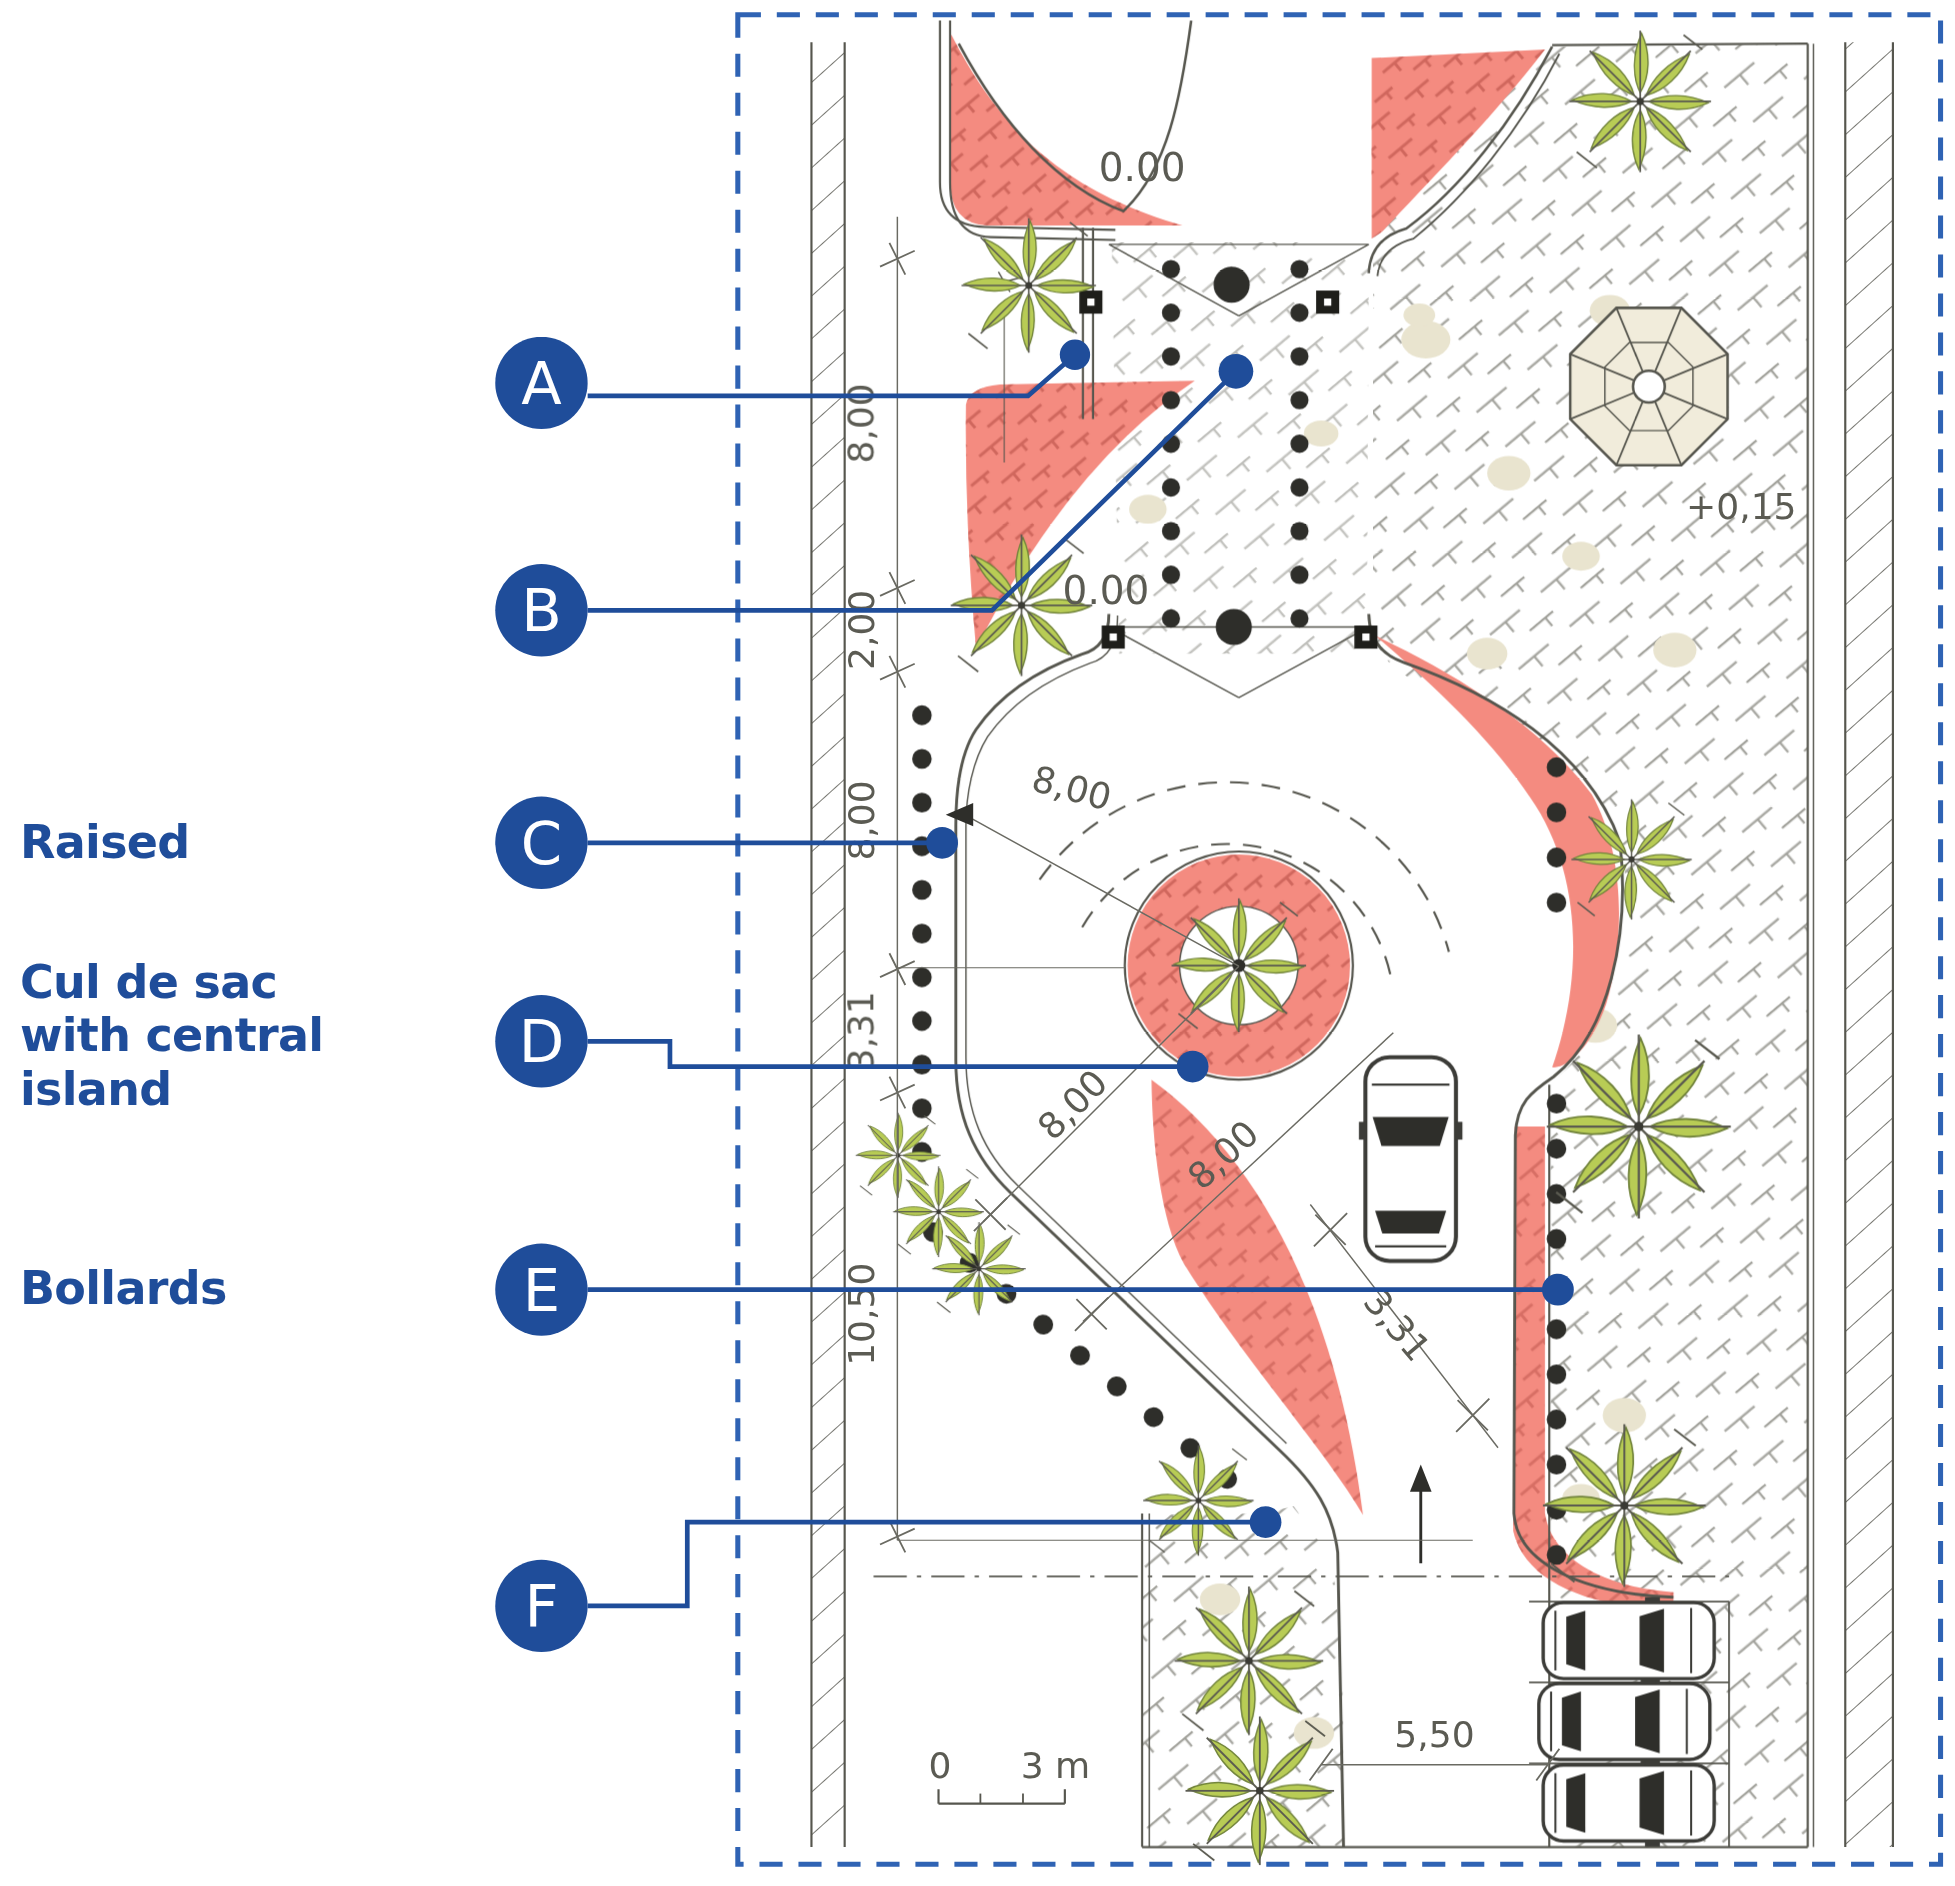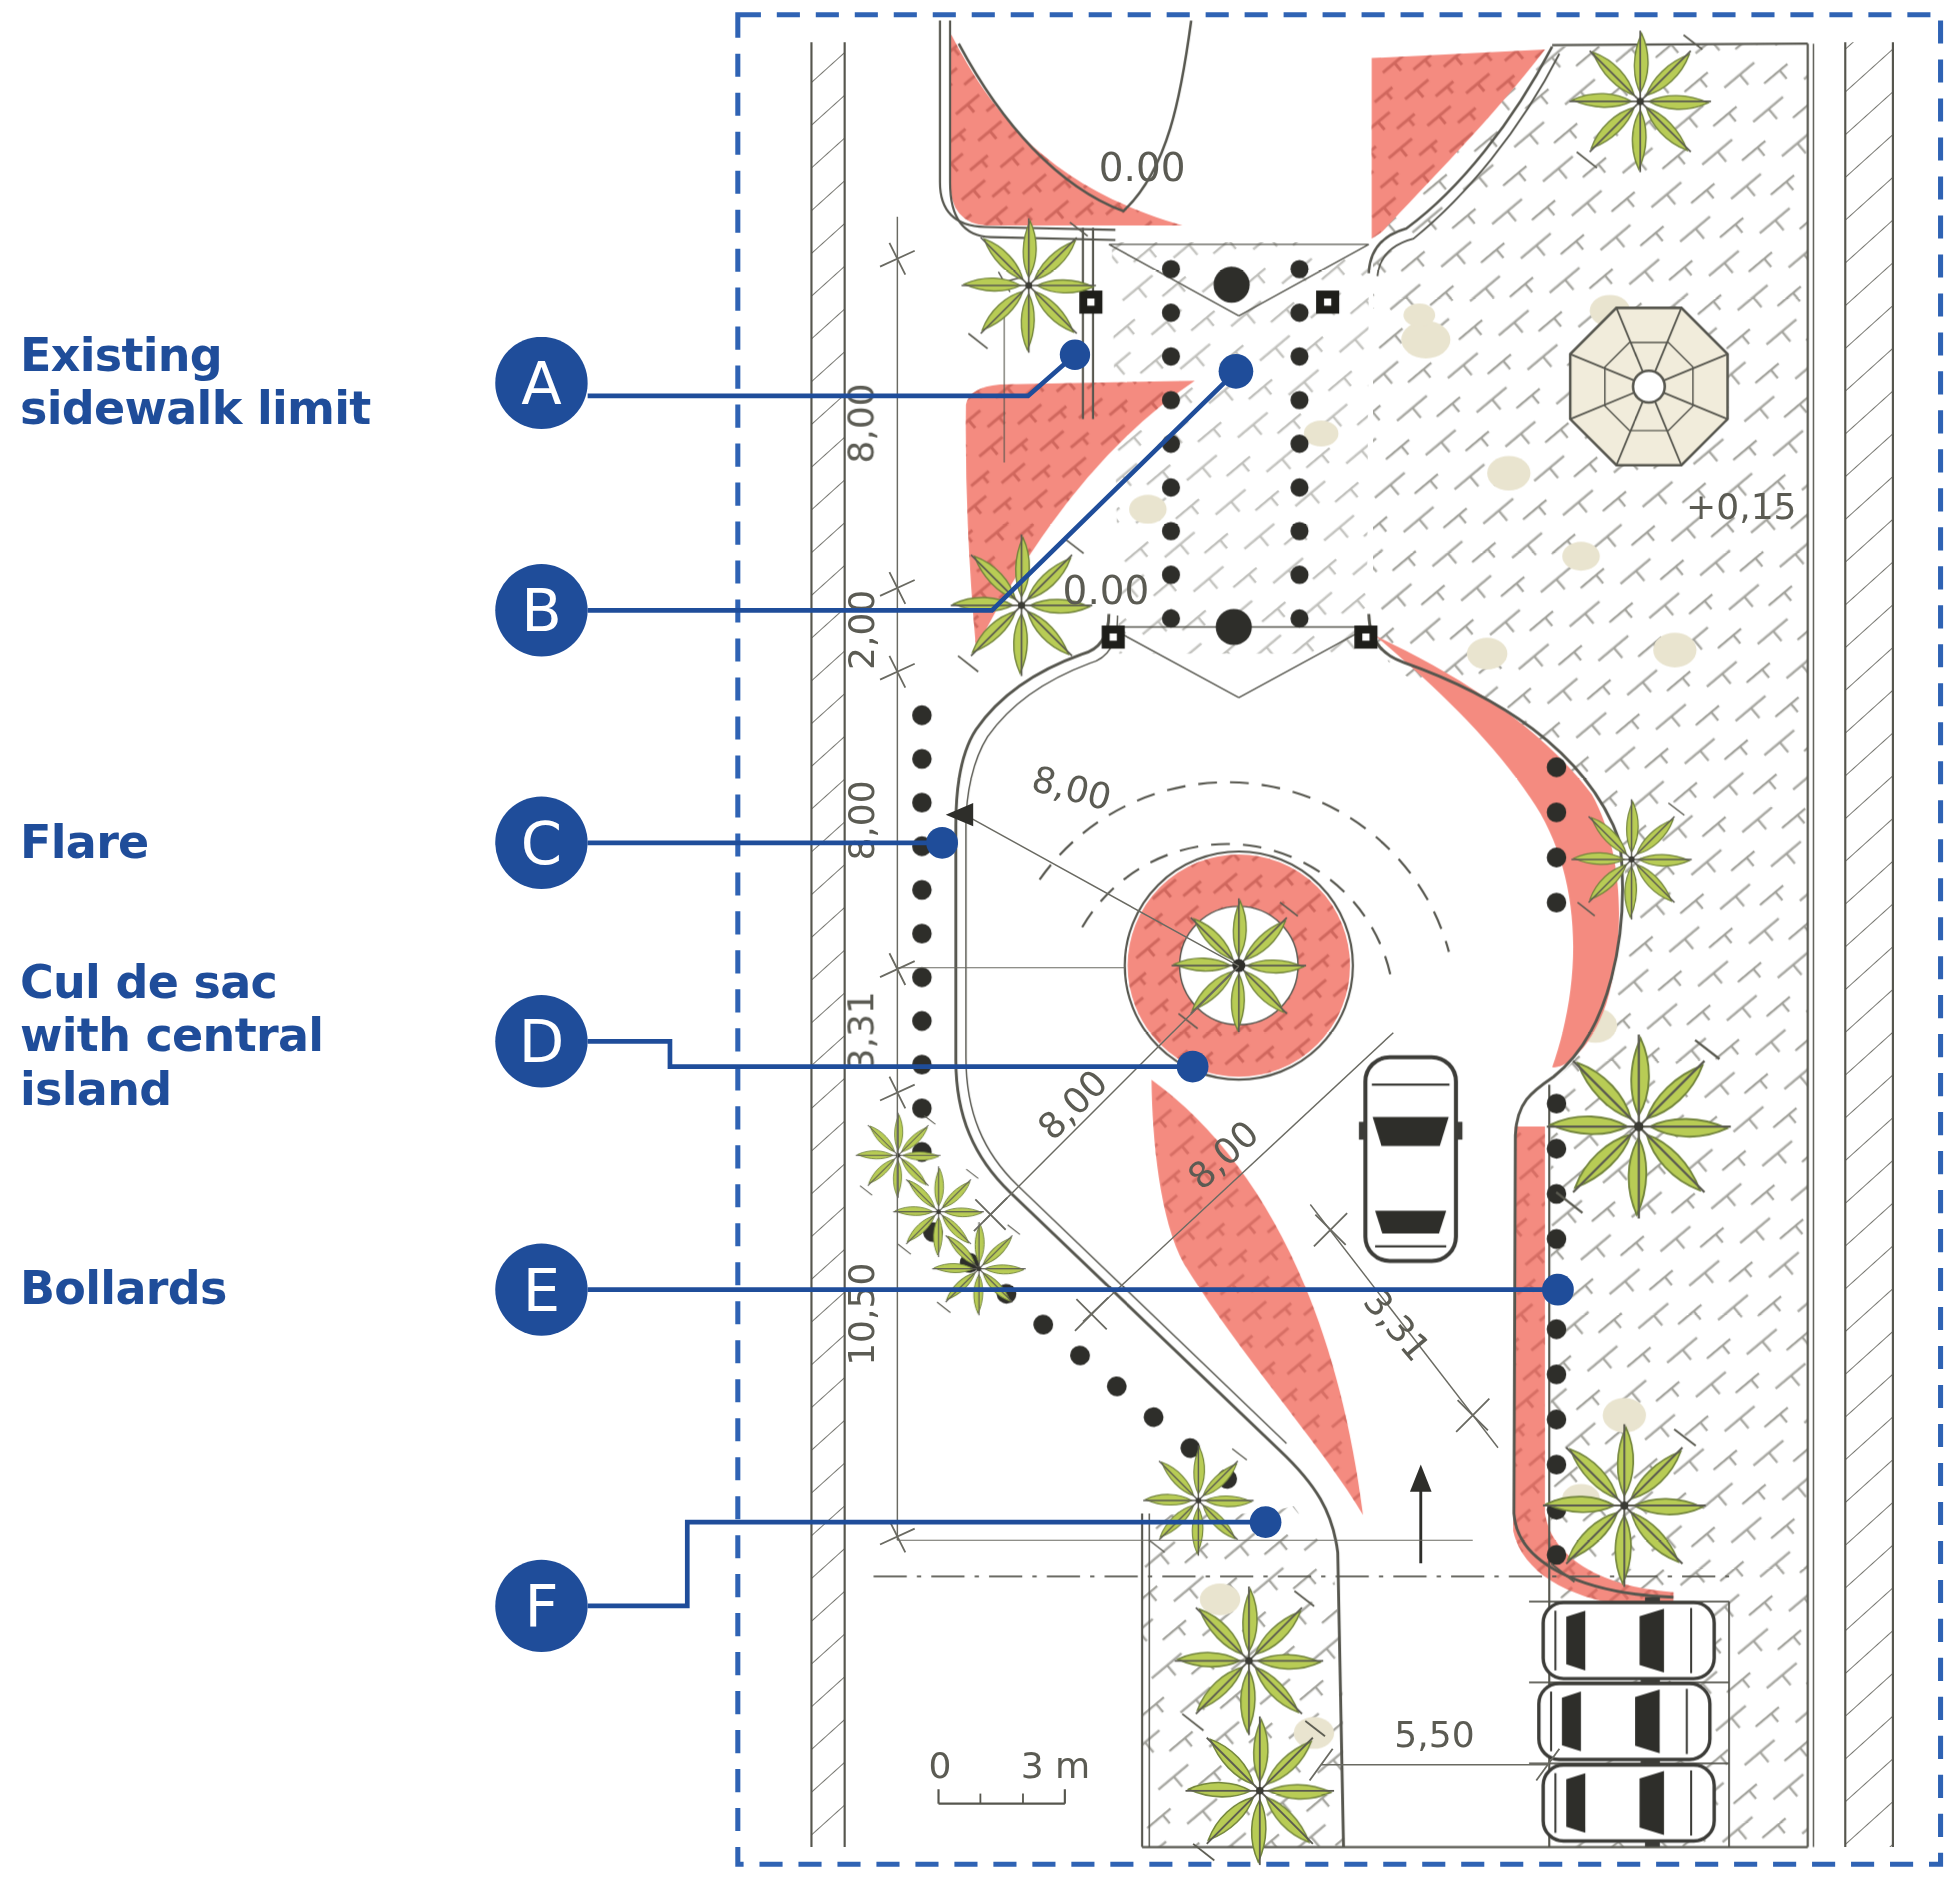--- a/index.html
+++ b/index.html
@@ -11,22 +11,21 @@
   svg text{font-family:"DejaVu Sans",sans-serif;}
   .dimtxt{fill:#5b5b53;font-size:50px;}
   .lvltxt{fill:#5b5b53;font-size:54px;}
   .badge-letter{fill:#ffffff;font-size:82px;}
 </style>
 </head>
 <body>
 
 <div class="stage">
 
-  <div class="anno-label" style="left:20px;top:329px;width:419px">Existing sidewalk limit</div>
-  <div class="anno-label" style="left:20px;top:816px;width:361px">Flare</div>
+  <div class="anno-label" style="left:20px;top:816px;width:361px">Raised</div>
   <div class="anno-label" style="left:20px;top:956px;width:361px">Cul de sac with central island</div>
   <div class="anno-label" style="left:20px;top:1262px;width:361px">Bollards</div>
 
   <svg class="plan-svg" width="1955" height="1887" viewBox="0 0 2708 2613">
     <defs>
       <pattern id="wallhatch" width="44" height="44" patternUnits="userSpaceOnUse" patternTransform="rotate(48)">
         <line x1="0" y1="0" x2="0" y2="44" stroke="#70706a" stroke-width="2.6"></line>
       </pattern>
       <pattern id="brickG" width="92" height="62" patternUnits="userSpaceOnUse" patternTransform="rotate(-40)">
         <g stroke="#7a7a71" stroke-width="3" fill="none">

